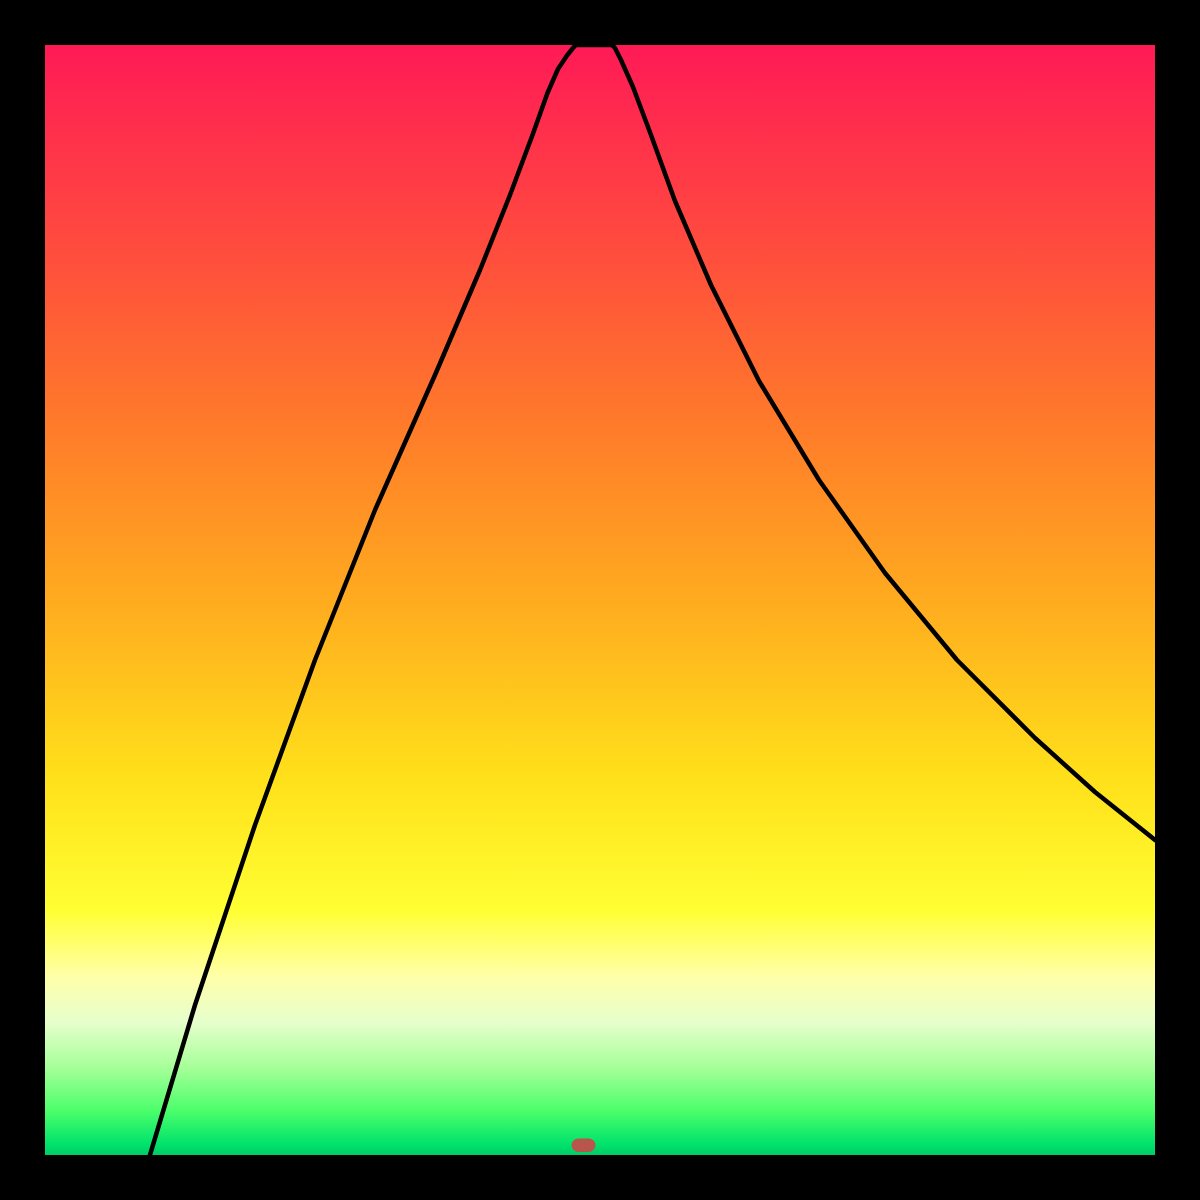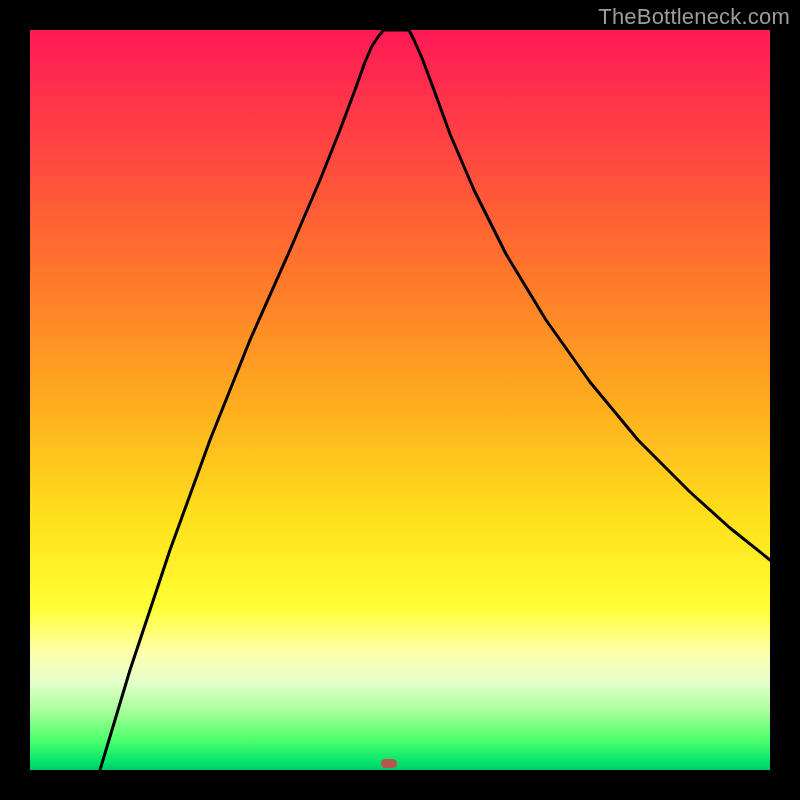--- a/index.html
+++ b/index.html
@@ -62,20 +62,19 @@
     font-size: 22px;
     font-weight: 500;
     letter-spacing: 0.2px;
     user-select: none;
   }
 </style>
 </head>
 <body>
 
 <div class="frame">
-  <div class="watermark">TheBottleneck.com</div>
   <div class="plot">
     <svg class="curve" viewBox="0 0 740 740" preserveAspectRatio="none">
       <path id="curve-path" fill="none" stroke="#000" stroke-width="3" stroke-linejoin="round" stroke-linecap="round" d="M70 740 L100 640 L140 520 L180 410 L220 310 L260 220 L290 150 L310 100 L325 60 L335 32 L342 16 L348 7 L352 2 L354 0 L356 0 L360 0 L378 0 L380 2 L384 10 L392 28 L404 60 L420 104 L444 160 L476 224 L516 290 L560 352 L608 410 L660 462 L700 498 L740 530"></path>
     </svg>
     <div id="marker" class="marker" style="left: 351px; top: 729px;"></div>
   </div>
 </div>
 
 </body></html>

